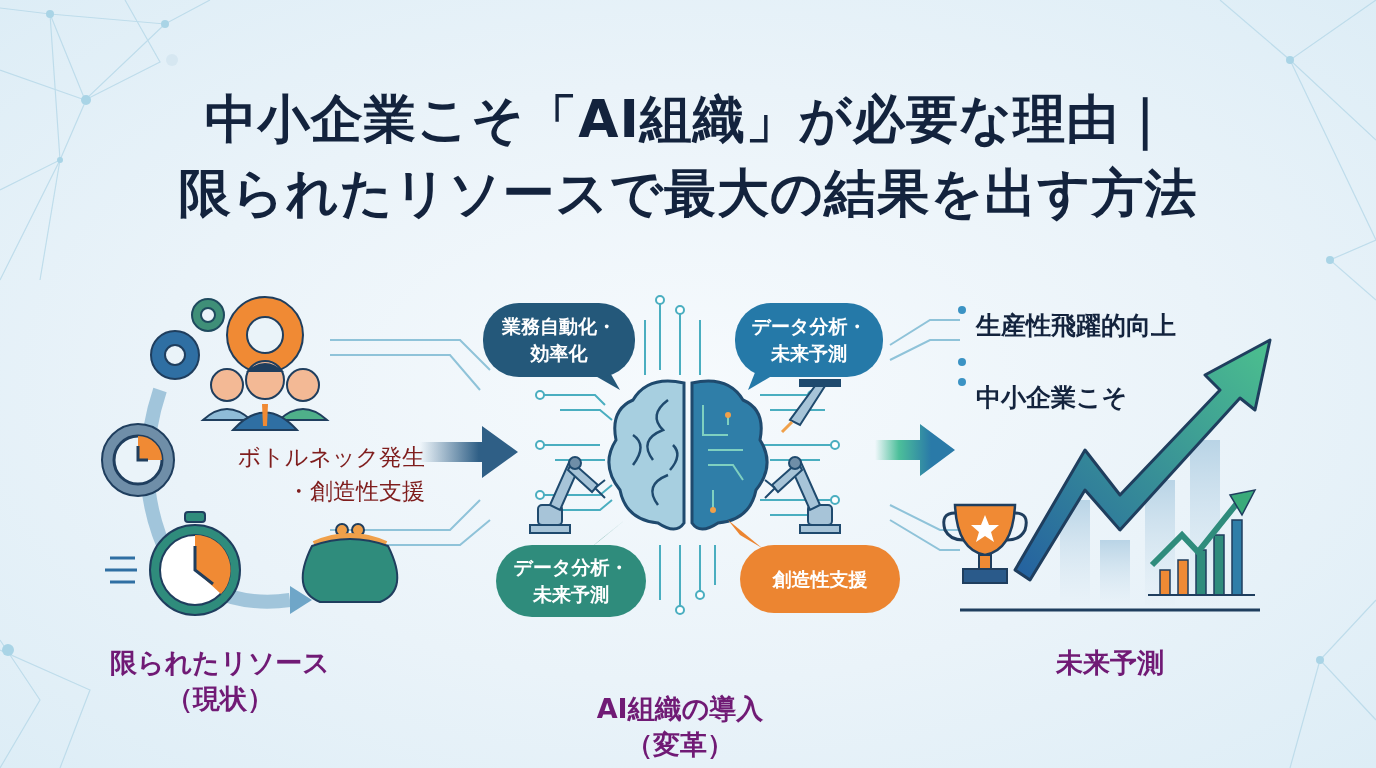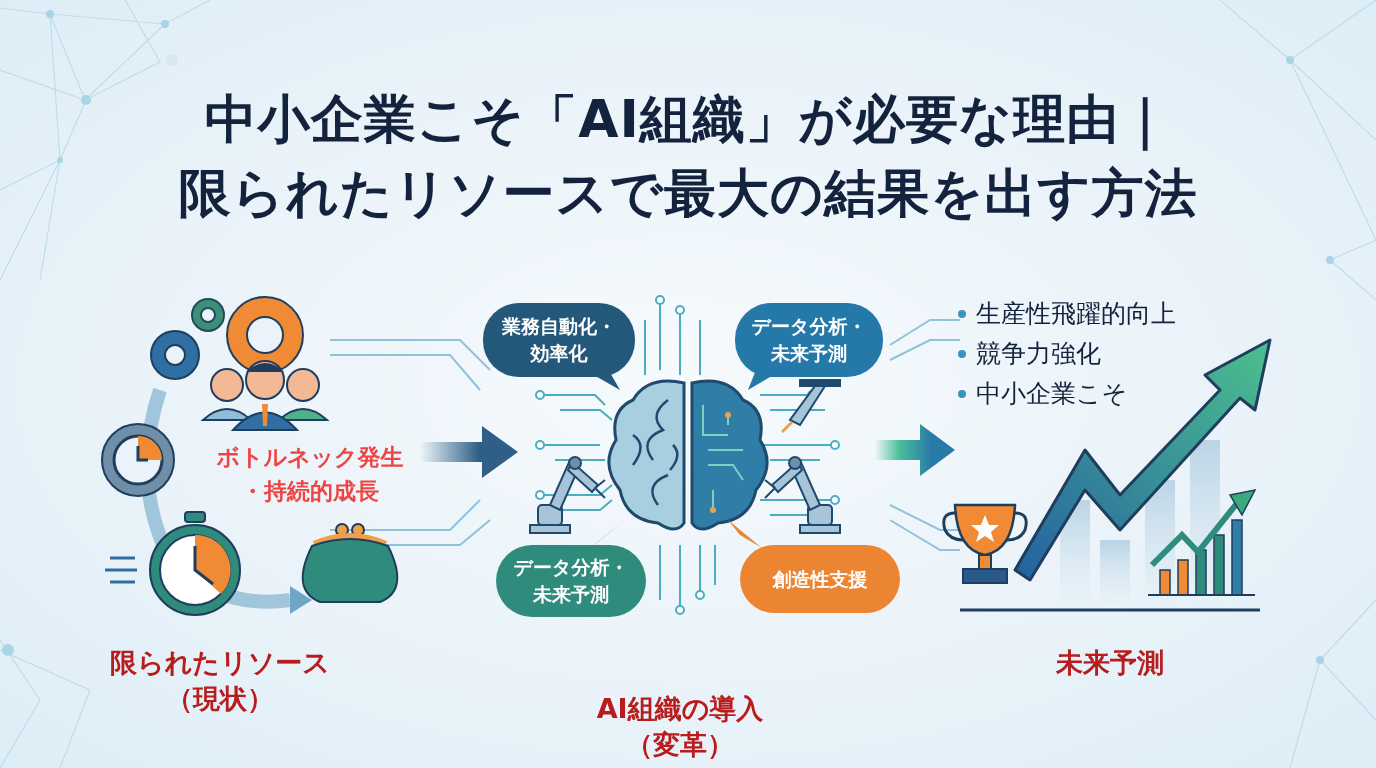--- a/index.html
+++ b/index.html
@@ -11,37 +11,37 @@
     color: #13233d;
   }
   .bg-net { position: absolute; inset: 0; width: 1376px; height: 768px; }
   .title {
     position: absolute; left: 0; top: 82px; width: 1376px; text-align: center;
     font-weight: bold; color: #13233d; letter-spacing: 1px;
   }
   .title .line { display: block; font-size: 52px; line-height: 74px; }
   .panel { position: absolute; }
   .caption {
-    position: absolute; text-align: center; font-weight: bold; color: #b91c1c;
+    position: absolute; text-align: center; font-weight: bold; color: #701a75;
     font-size: 27px; line-height: 36px;
   }
   .bubble {
     position: absolute; color: #fff; font-weight: bold; text-align: center;
     font-size: 19px; line-height: 27px; border-radius: 36px;
     display: flex; align-items: center; justify-content: center; flex-direction: column;
   }
   .bubble span { display: block; }
   .bottleneck {
-    position: absolute; left: 195px; top: 440px; width: 230px; text-align: center;
-    font-weight: bold; font-size: 23px; line-height: 34px; color: #ef4444;
+    position: absolute; left: 195px; top: 440px; width: 230px; text-align: right;
+    font-weight: normal; font-size: 23px; line-height: 34px; color: #7f1d1d;
   }
   .benefits { position: absolute; left: 958px; top: 294px; }
   .benefits li {
-    list-style: none; font-weight: normal; font-size: 25px; line-height: 40px; color: #13233d;
-    display: flex; align-items: center;
+    list-style: none; font-weight: bold; font-size: 25px; line-height: 40px; color: #13233d;
+    display: flex; align-items: flex-start; margin-top: 12px;
   }
   .benefits .dot {
     width: 8px; height: 8px; border-radius: 50%; background: #3b93c4; margin-right: 10px; display: inline-block;
   }
   svg { overflow: visible; }
 </style>
 </head>
 <body>
 
 <svg class="bg-net" viewBox="0 0 1376 768">
@@ -183,21 +183,21 @@
     <g transform="translate(260,300)">
       <circle cx="-8" cy="-50" r="6" fill="#f0a04a" stroke="#1f3e5e" stroke-width="2"></circle>
       <circle cx="8" cy="-50" r="6" fill="#f0a04a" stroke="#1f3e5e" stroke-width="2"></circle>
       <path d="M-36,-36 Q0,-52 36,-36" stroke="#f0a04a" stroke-width="6" fill="none"></path>
       <path d="M-38,-34 Q-60,10 -30,22 L30,22 Q60,10 38,-34 Q0,-48 -38,-34 Z" fill="#2f8c7c" stroke="#1f3e5e" stroke-width="2"></path>
     </g>
   </svg>
 </div>
 <div class="bottleneck">
   <span style="display:block">ボトルネック発生</span>
-  <span style="display:block">・持続的成長</span>
+  <span style="display:block">・創造性支援</span>
 </div>
 
 <svg class="panel" style="left:420px;top:420px" width="90" height="60" viewBox="0 0 90 60">
   <defs>
     <linearGradient id="ga1" x1="0" x2="1">
       <stop offset="0" stop-color="#2f5f86" stop-opacity="0"></stop>
       <stop offset="0.6" stop-color="#2f5f86"></stop>
     </linearGradient>
   </defs>
   <polygon points="0,22 62,22 62,6 98,32 62,58 62,42 0,42" fill="url(#ga1)"></polygon>
@@ -284,21 +284,20 @@
   <polygon points="0,20 45,20 45,4 80,30 45,56 45,40 0,40" fill="url(#ga2)"></polygon>
 </svg>
 
 <ul class="benefits">
   <li>
       <span class="dot"></span>
       <span>生産性飛躍的向上</span>
     </li>
   <li>
       <span class="dot"></span>
-      <span>競争力強化</span>
     </li>
   <li>
       <span class="dot"></span>
       <span>中小企業こそ</span>
     </li>
 </ul>
 
 <div class="panel" style="left:920px;top:280px;width:360px;height:350px;">
   <svg width="360" height="350" viewBox="0 0 360 350">
     <defs>

